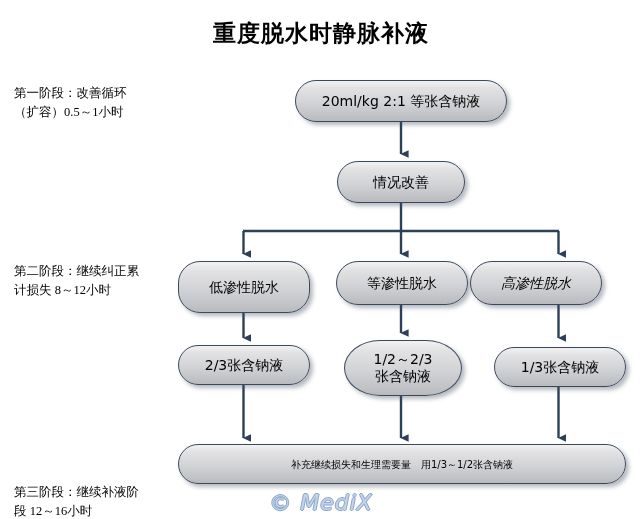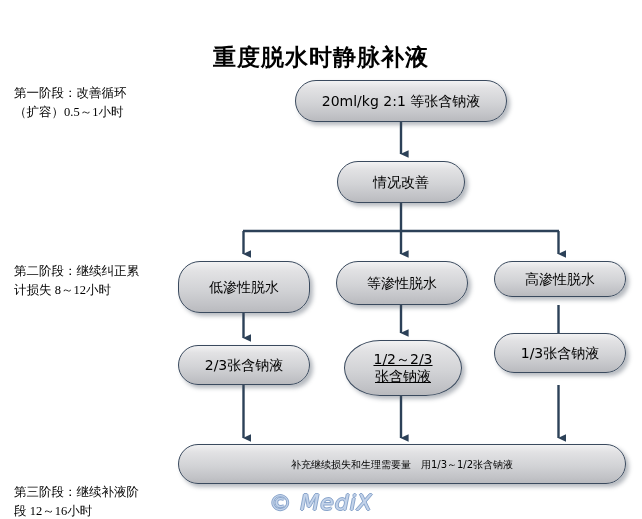--- a/index.html
+++ b/index.html
@@ -23,21 +23,20 @@
     position: absolute;
     left: 0;
     top: 18px;
     width: 642px;
     text-align: center;
     font-size: 23px;
     font-weight: bold;
     color: #000000;
     letter-spacing: 1px;
     font-family: "DejaVu Sans", "Liberation Sans", sans-serif;
-    margin-top: 24px;
   }
 
   
   .stage-label {
     position: absolute;
     font-size: 12.5px;
     line-height: 19px;
     color: #000000;
     white-space: pre-line;
     text-align: left;
@@ -71,25 +70,25 @@
   }
   .node .node-text { display: block; white-space: pre-line; padding: 0 8px; }
 
   
   #node-bolus      { left: 295px; top: 80px;  width: 212px; height: 42px;  border-radius: 21px; }
   
   #node-improved   { left: 337px; top: 161px; width: 128px; height: 42px;  border-radius: 21px; }
   
   #node-hypotonic  { left: 178px; top: 261px; width: 132px; height: 52px;  border-radius: 22px; }
   #node-isotonic   { left: 336px; top: 261px; width: 132px; height: 44px;  border-radius: 22px; }
-  #node-hypertonic { left: 494px; top: 261px; width: 132px; height: 36px;  border-radius: 22px; }
+  #node-hypertonic { left: 470px; top: 261px; width: 132px; height: 44px;  border-radius: 22px; font-style: italic; }
   
   #node-fluid-hypo { left: 178px; top: 345px; width: 132px; height: 40px;  border-radius: 20px; }
-  #node-fluid-iso  { left: 344px; top: 340px; width: 118px; height: 56px;  border-radius: 36px / 28px; text-decoration: underline; }
-  #node-fluid-hyper{ left: 494px; top: 333px; width: 132px; height: 40px;  border-radius: 20px; text-align: right; }
+  #node-fluid-iso  { left: 344px; top: 340px; width: 118px; height: 56px;  border-radius: 36px / 28px; }
+  #node-fluid-hyper{ left: 494px; top: 347px; width: 132px; height: 40px;  border-radius: 20px; text-align: right; }
   
   #node-maintenance{ left: 178px; top: 444px; width: 448px; height: 40px;  border-radius: 20px; font-size: 10px; }
 
   
   #connectors {
     position: absolute;
     left: 0; top: 0;
     width: 642px; height: 519px;
     z-index: 1;
   }

